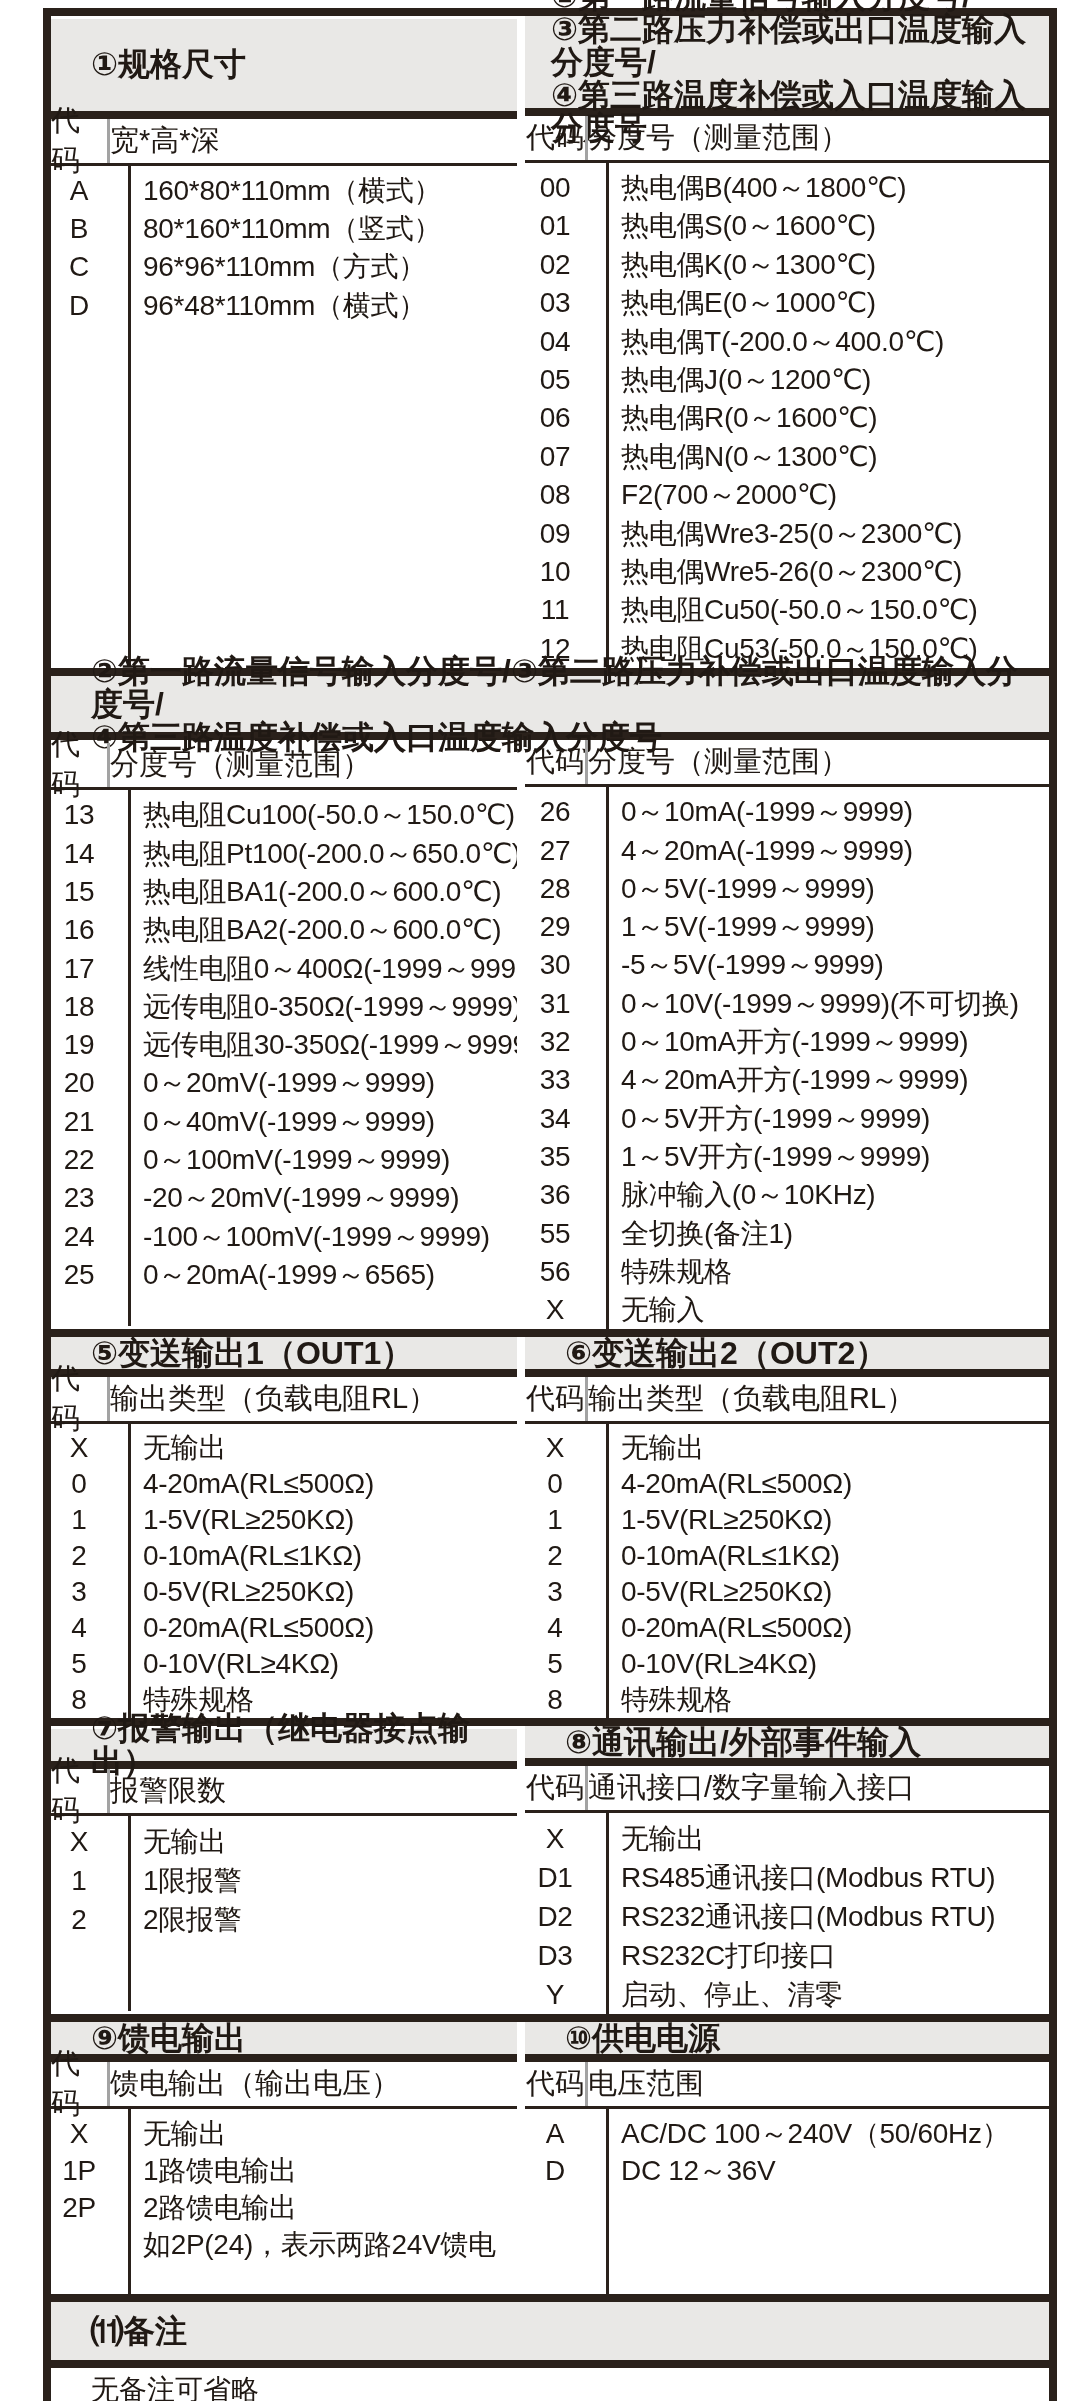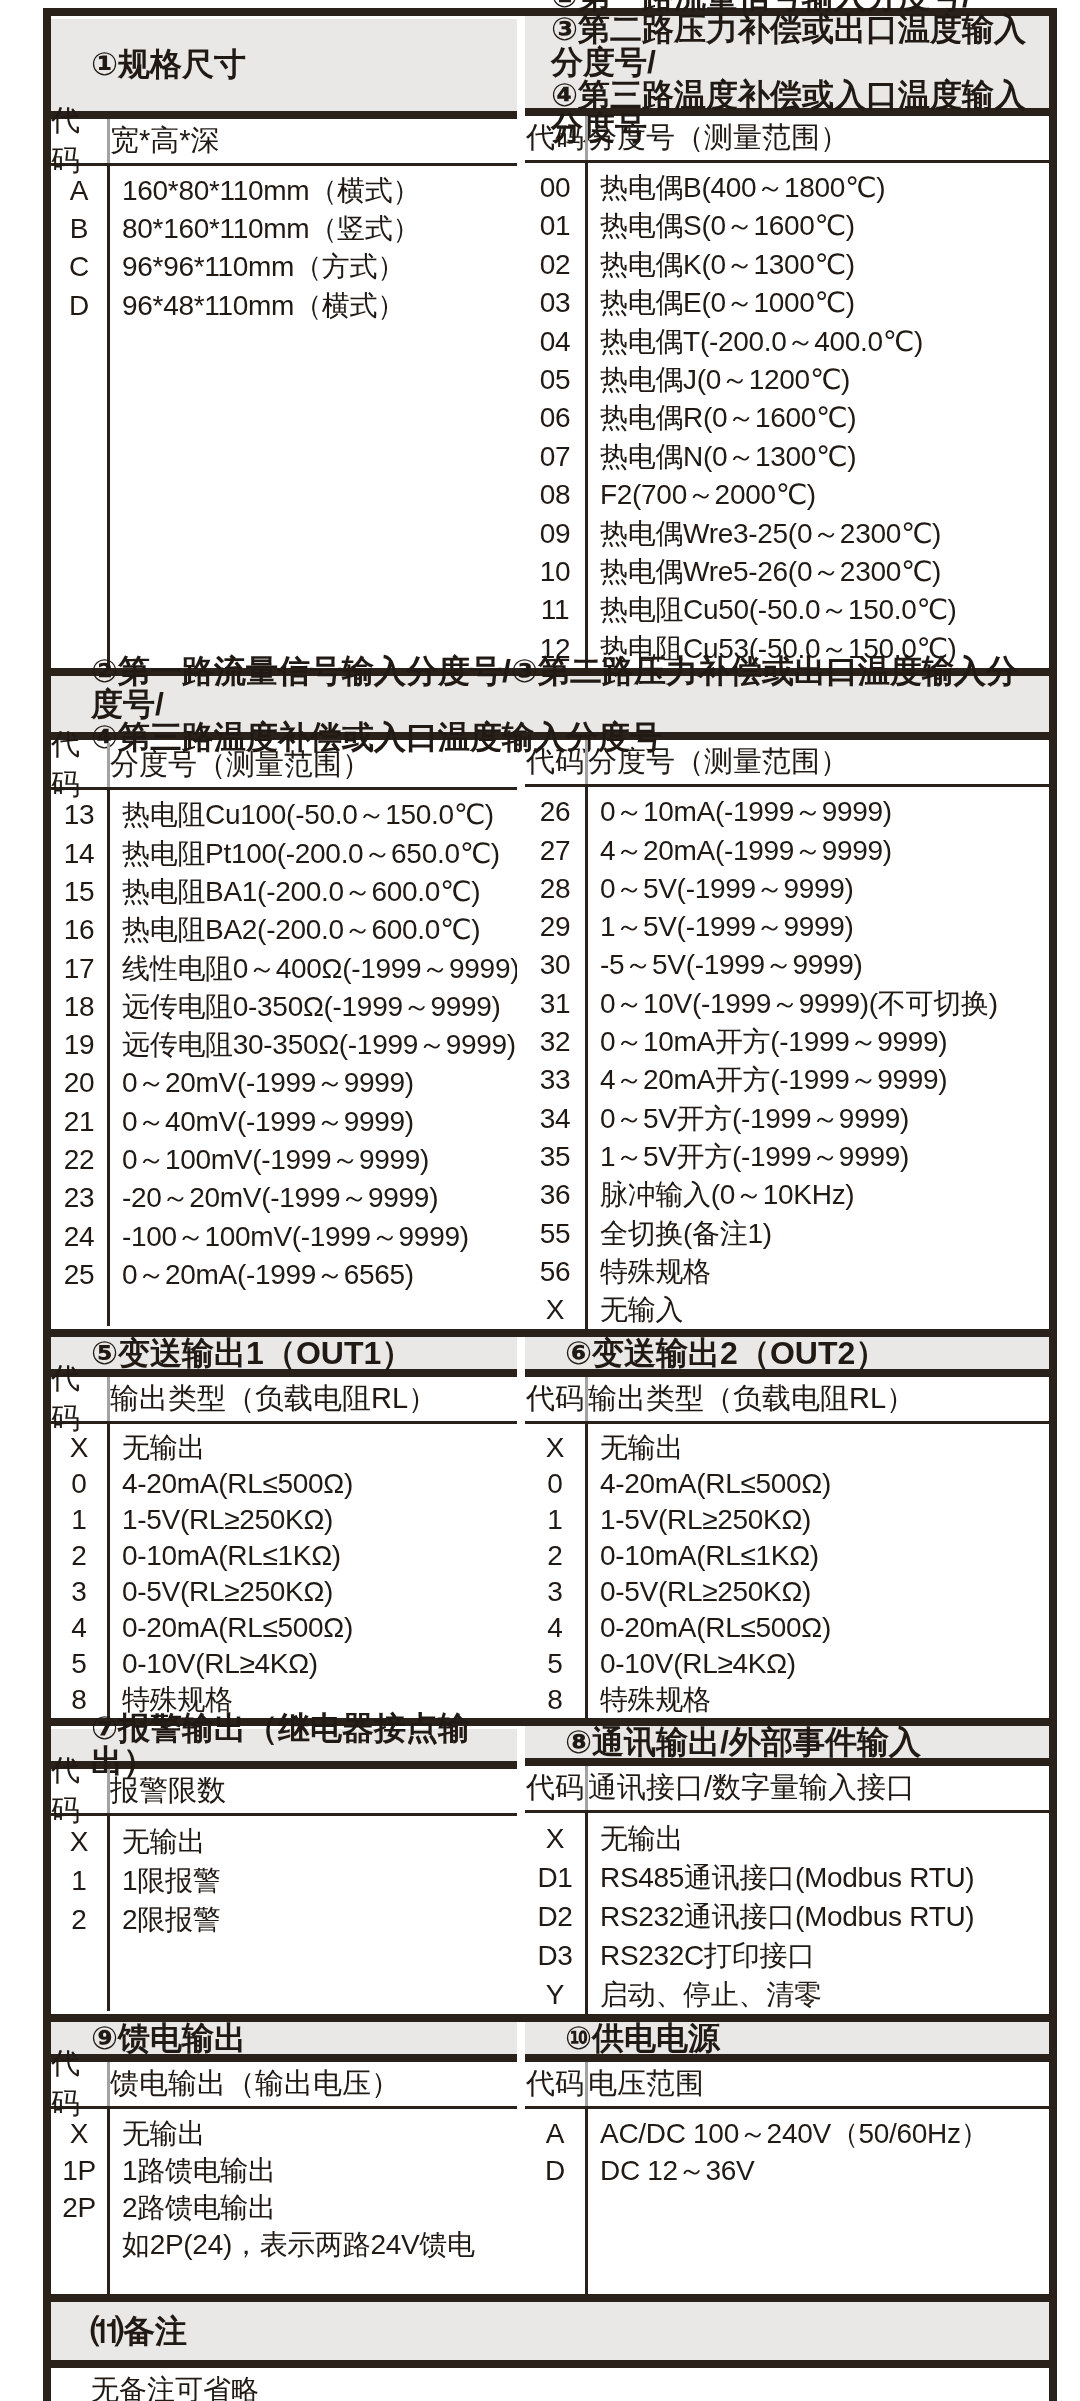--- a/index.html
+++ b/index.html
@@ -34,21 +34,21 @@
   .hdr{
     display:flex;align-items:stretch;height:47px;box-sizing:border-box;
     border-bottom:3px solid #2a211b;font-size:29px;
   }
   .hdr .code,.hdr .lbl{display:flex;align-items:center;}
   .hdr .code{justify-content:center;flex:none;}
   .hdr .lbl{flex:1;border-left:3px solid #a3a3a3;padding-left:0;min-width:0;}
   .tbody{display:flex;align-items:stretch;flex:1;}
   .codecol{flex:none;text-align:center;box-sizing:border-box;padding-top:6px;}
   .desccol{flex:1;min-width:0;border-left:3px solid #2a211b;padding-left:12px;
-    box-sizing:border-box;padding-top:6px;overflow:hidden;}
+    box-sizing:border-box;padding-top:6px;overflow:hidden;margin-left:21px;}
   .l .codecol,.l .hdr .code{width:56px;}
   .r .codecol,.r .hdr .code{width:60px;}
   .line{white-space:nowrap;font-size:28px;letter-spacing:-0.3px;}
   .lh38 .line{line-height:38.4px;}
   .lh383 .line{line-height:38.3px;}
   .lh36 .line{line-height:36px;}
   .lh39 .line{line-height:39px;}
   .lh37 .line{line-height:37px;}
   .mh500{min-height:500px;}
   .mh536{min-height:536px;}

